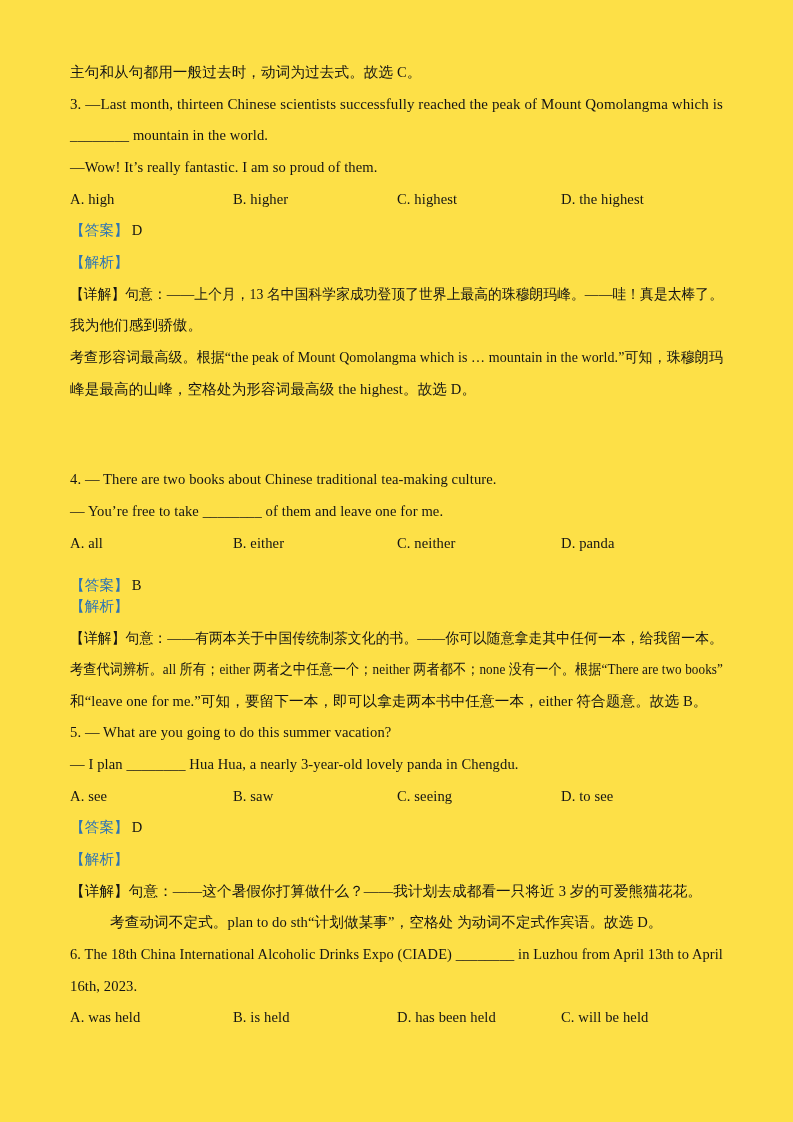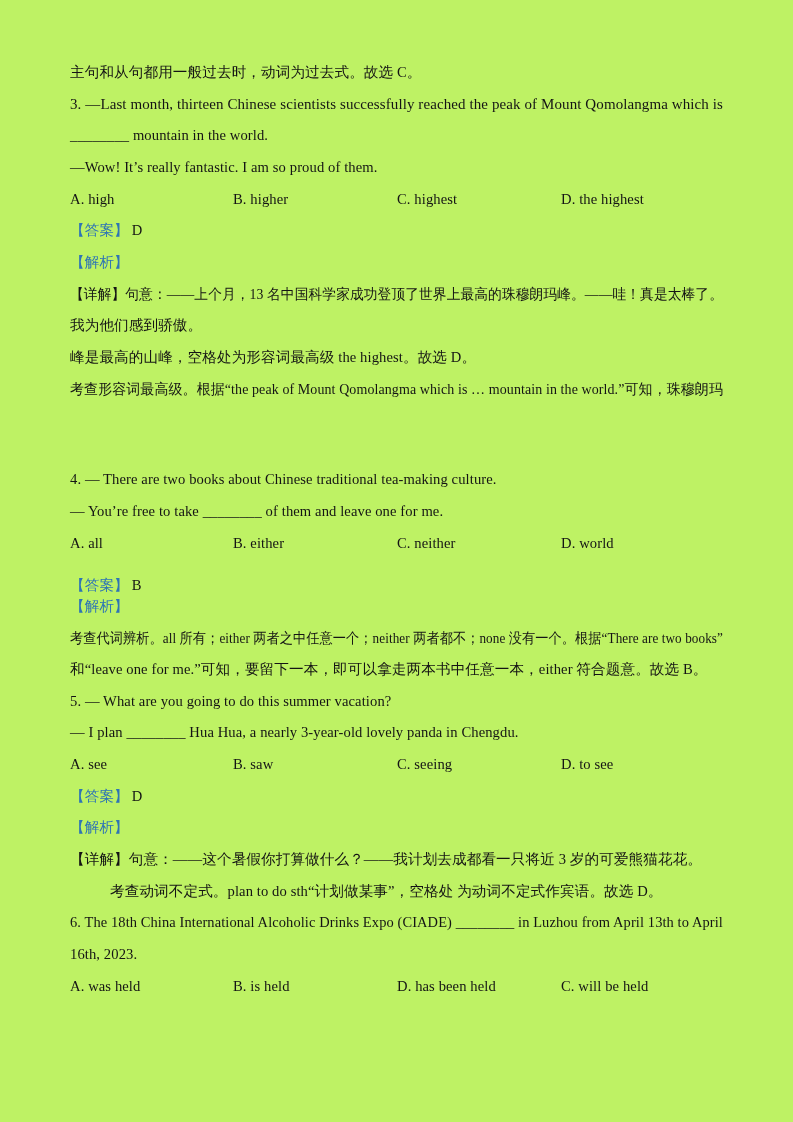--- a/index.html
+++ b/index.html
@@ -1,19 +1,19 @@
 <!DOCTYPE html>
 <html style="--accent: #2e74b5;"><head>
 <meta charset="utf-8">
 <style>
   html,body{margin:0;padding:0;background:#888;}
   .page{
     position:relative;
     width:793px;height:1122px;
-    background:#bef264;
+    background:#fde047;
     font-family:"Liberation Serif","DejaVu Serif",serif;
     color:#141414;
     overflow:hidden;
     margin:0 auto;
   }
   .content{
     position:absolute;
     left:70px;top:57px;width:653px;
   }
   .line{
@@ -49,37 +49,38 @@
       <div class="line options-row">
         <span>A. high</span>
         <span>B. higher</span>
         <span>C. highest</span>
         <span>D. the highest</span>
       </div>
       <div class="line"><span style="white-space: nowrap; display: inline-block;"><span class="blue">【答案】</span><span class="ansval">D</span></span></div>
       <div class="line"><span style="white-space: nowrap; display: inline-block;"><span class="blue">【解析】</span></span></div>
       <div class="line fitline"><span style="white-space: nowrap; display: inline-block; transform: scaleX(0.940287); transform-origin: left center;">【详解】句意：——上个月，13 名中国科学家成功登顶了世界上最高的珠穆朗玛峰。——哇！真是太棒了。</span></div>
       <div class="line"><span style="white-space: nowrap; display: inline-block;">我为他们感到骄傲。</span></div>
+      <div class="line fitline"><span style="white-space: nowrap; display: inline-block; transform: scaleX(0.957654); transform-origin: left center;">考查形容词最高级。根据“the peak of Mount Qomolangma which is … mountain in the world.”可知，珠穆朗玛</span></div>
       <div class="line"><span style="white-space: nowrap; display: inline-block;">峰是最高的山峰，空格处为形容词最高级 the highest。故选 D。</span></div>
-      <div class="line fitline"><span style="white-space: nowrap; display: inline-block; transform: scaleX(0.957654); transform-origin: left center;">考查形容词最高级。根据“the peak of Mount Qomolangma which is … mountain in the world.”可知，珠穆朗玛</span></div>
     </section>
 
     <div class="spacer"></div>
 
     <section>
       <div class="line"><span style="white-space: nowrap; display: inline-block;">4. — There are two books about Chinese traditional tea-making culture.</span></div>
       <div class="line"><span style="white-space: nowrap; display: inline-block;">— You’re free to take ________ of them and leave one for me.</span></div>
       <div class="line options-row">
         <span>A. all</span>
         <span>B. either</span>
         <span>C. neither</span>
-        <span>D. world</span>
+        <span>D. panda</span>
       </div>
       <div class="line"><span style="white-space: nowrap; display: inline-block; margin-top: 11px;"><span class="blue">【答案】</span><span class="ansval">B</span></span></div>
       <div class="line"><span style="white-space: nowrap; display: inline-block;"><span class="blue">【解析】</span></span></div>
+      <div class="line fitline"><span style="white-space: nowrap; display: inline-block; transform: scaleX(0.945542); transform-origin: left center;">【详解】句意：——有两本关于中国传统制茶文化的书。——你可以随意拿走其中任何一本，给我留一本。</span></div>
       <div class="line fitline"><span style="white-space: nowrap; display: inline-block; transform: scaleX(0.902187); transform-origin: left center;">考查代词辨析。all 所有；either 两者之中任意一个；neither 两者都不；none 没有一个。根据“There are two books”</span></div>
       <div class="line"><span style="white-space: nowrap; display: inline-block;">和“leave one for me.”可知，要留下一本，即可以拿走两本书中任意一本，either 符合题意。故选 B。</span></div>
     </section>
 
     <section>
       <div class="line"><span style="white-space: nowrap; display: inline-block;">5. — What are you going to do this summer vacation?</span></div>
       <div class="line"><span style="white-space: nowrap; display: inline-block;">— I plan ________ Hua Hua, a nearly 3-year-old lovely panda in Chengdu.</span></div>
       <div class="line options-row">
         <span>A. see</span>
         <span>B. saw</span>

